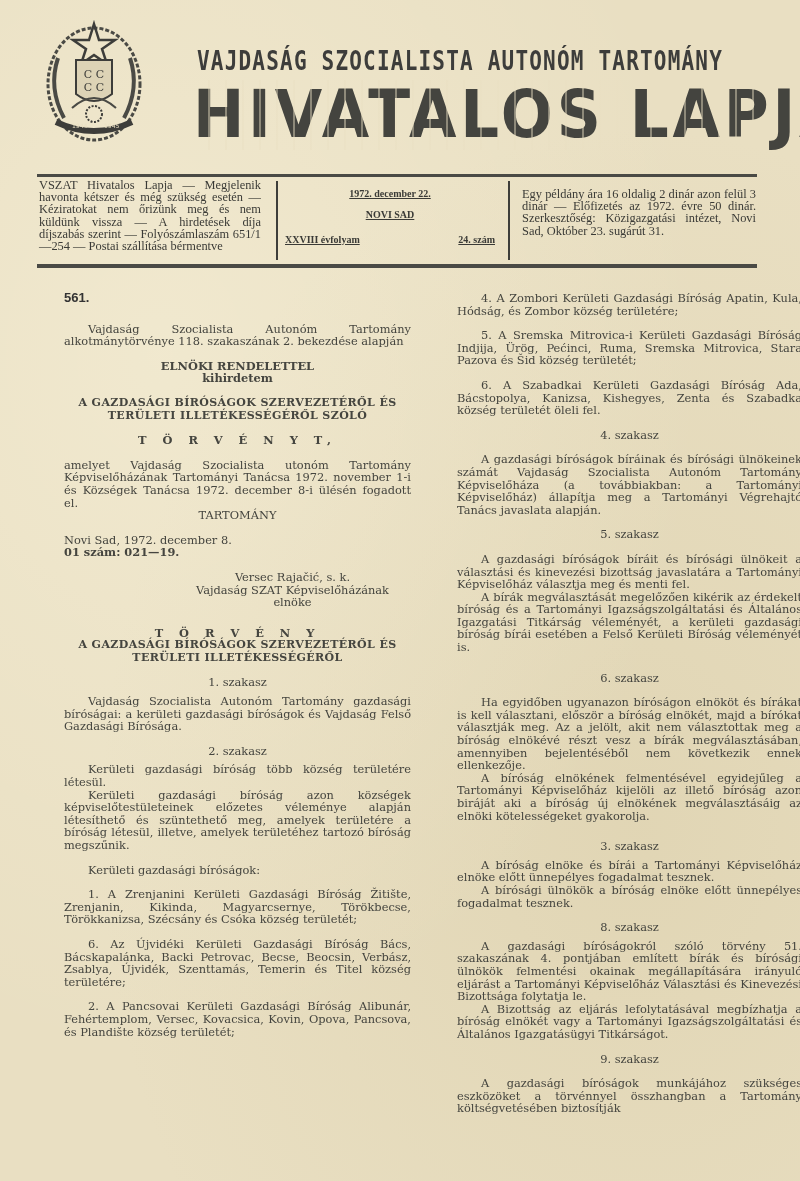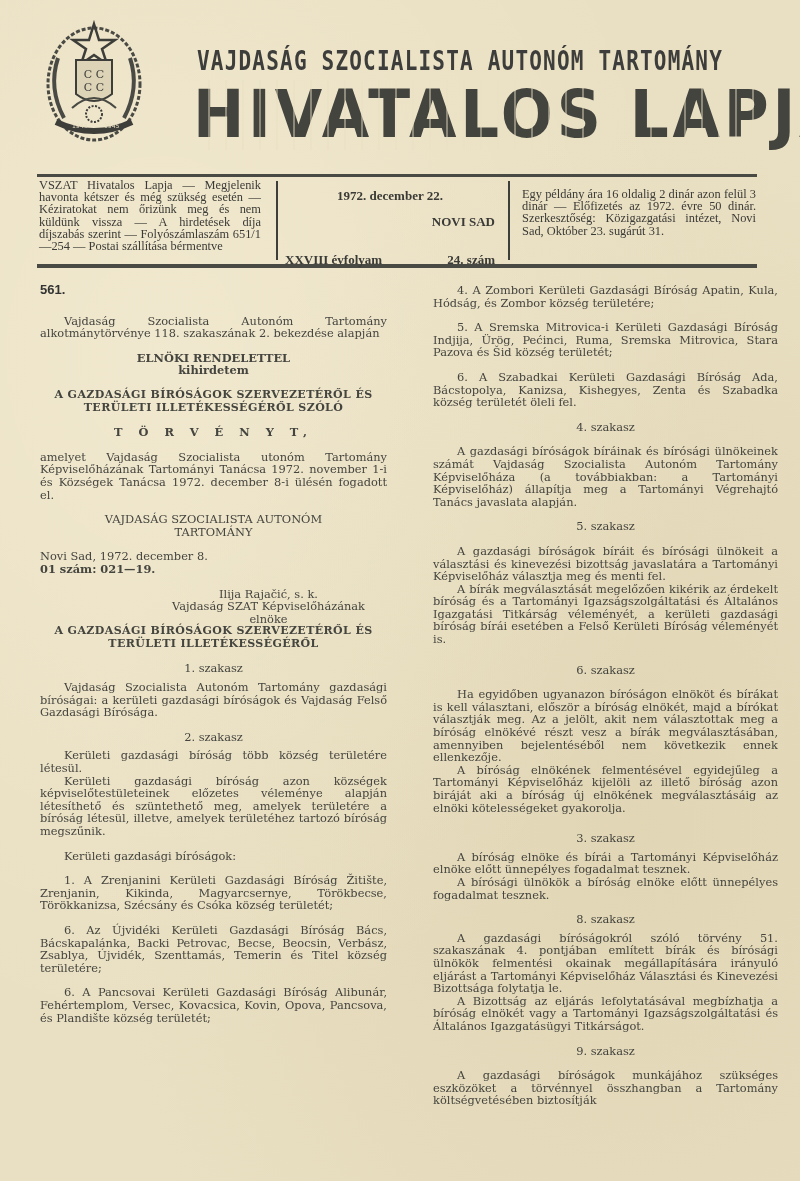--- a/index.html
+++ b/index.html
@@ -40,32 +40,32 @@
 
   
   .rule-top { position: absolute; left: 37px; top: 174px; width: 720px; height: 3px; background: #4a4a45; }
   .rule-bot { position: absolute; left: 37px; top: 264px; width: 720px; height: 4px; background: #4a4a45; }
   .vline { position: absolute; top: 181px; width: 2px; height: 79px; background: #3e3e3a; }
   .info-left {
     position: absolute; left: 39px; top: 179px; width: 222px;
     font-family: "Liberation Serif", serif; font-size: 12.4px; line-height: 12.2px;
     text-align: justify; color: #3a3a36;
   }
-  .info-mid { position: absolute; left: 285px; top: 188px; width: 210px; font-family: "Liberation Serif", serif; font-weight: bold; font-size: 13px; color: #3a3a36; }
+  .info-mid { position: absolute; left: 285px; top: 188px; width: 210px; font-family: "Liberation Serif", serif; font-weight: bold; font-size: 10px; color: #3a3a36; text-decoration: underline; }
   .info-mid .date { text-align: center; }
-  .info-mid .city { text-align: right; margin-top: 10px; }
-  .info-mid .vol-row { display: flex; justify-content: space-between; margin-top: 22px; gap: 7px; }
+  .info-mid .city { text-align: center; margin-top: 10px; }
+  .info-mid .vol-row { display: flex; justify-content: space-between; margin-top: 14px; gap: 7px; }
   .info-right {
     position: absolute; left: 522px; top: 188px; width: 234px;
     font-family: "Liberation Serif", serif; font-size: 12.4px; line-height: 12.2px;
     text-align: justify; color: #3a3a36;
   }
 
   
-  .col { position: absolute; top: 284px; font-size: 11.4px; line-height: 12.6px; color: #45453f; }
+  .col { position: absolute; top: 292px; font-size: 11.4px; line-height: 12.6px; color: #45453f; margin-left: 24px; }
   .col-left { left: 40px; width: 347px; }
   .col-right { left: 433px; width: 345px; }
   .col p { margin: 0; text-align: justify; }
   .indent { text-indent: 24px; }
   .center { text-align: center !important; }
   .bold { font-weight: bold; }
   .num { font-family: "Liberation Sans", sans-serif; font-weight: bold; font-size: 13px; margin-bottom: 18px; color: #333; }
   .spaced { letter-spacing: 6px; }
   .caps { font-weight: bold; letter-spacing: 0.4px; font-size: 11px; }
   .gap-s { margin-top: 6px !important; }
@@ -113,37 +113,37 @@
   <div class="info-right">Egy példány ára 16 oldalig 2 dinár azon felül 3 dinár — Előfizetés az 1972. évre 50 dinár. Szerkesztőség: Közigazgatási intézet, Novi Sad, Október 23. sugárút 31.</div>
 
   <div class="col col-left">
     <div class="num">561.</div>
     <p class="indent">Vajdaság Szocialista Autonóm Tartomány alkotmánytörvénye 118. szakaszának 2. bekezdése alapján</p>
     <p class="center bold gap-m">ELNÖKI RENDELETTEL</p>
     <p class="center bold">kihirdetem</p>
     <p class="center caps gap-m">A GAZDASÁGI BÍRÓSÁGOK SZERVEZETÉRŐL ÉS TERÜLETI ILLETÉKESSÉGÉRŐL SZÓLÓ</p>
     <p class="center bold spaced gap-m">T Ö R V É N Y T,</p>
     <p class="gap-m">amelyet Vajdaság Szocialista utonóm Tartomány Képviselőházának Tartományi Tanácsa 1972. november 1-i és Községek Tanácsa 1972. december 8-i ülésén fogadott el.</p>
-    <p class="center gap-m">VAJDASÁG SZOCIALISTA AUTONÓM</p>
     <p class="center">TARTOMÁNY</p>
     <p class="gap-m">Novi Sad, 1972. december 8.</p>
     <p class="bold">01 szám: 021—19.</p>
-    <p class="sig gap-m">Ilija Rajačić, s. k.</p>
+    <p class="sig gap-m">Versec Rajačić, s. k.</p>
     <p class="sig">Vajdaság SZAT Képviselőházának</p>
     <p class="sig">elnöke</p>
+    <p class="center bold spaced gap-l">T Ö R V É N Y</p>
     <p class="center caps">A GAZDASÁGI BÍRÓSÁGOK SZERVEZETÉRŐL ÉS TERÜLETI ILLETÉKESSÉGÉRŐL</p>
     <p class="center gap-m">1. szakasz</p>
     <p class="indent gap-s">Vajdaság Szocialista Autonóm Tartomány gazdasági bíróságai: a kerületi gazdasági bíróságok és Vajdaság Felső Gazdasági Bírósága.</p>
     <p class="center gap-m">2. szakasz</p>
     <p class="indent gap-s">Kerületi gazdasági bíróság több község területére létesül.</p>
     <p class="indent">Kerületi gazdasági bíróság azon községek képviselőtestületeinek előzetes véleménye alapján létesíthető és szüntethető meg, amelyek területére a bíróság létesül, illetve, amelyek területéhez tartozó bíróság megszűnik.</p>
     <p class="indent gap-m">Kerületi gazdasági bíróságok:</p>
     <p class="indent gap-m">1. A Zrenjanini Kerületi Gazdasági Bíróság Žitište, Zrenjanin, Kikinda, Magyarcsernye, Törökbecse, Törökkanizsa, Szécsány és Csóka község területét;</p>
     <p class="indent gap-m">6. Az Újvidéki Kerületi Gazdasági Bíróság Bács, Bácskapalánka, Backi Petrovac, Becse, Beocsin, Verbász, Zsablya, Újvidék, Szenttamás, Temerin és Titel község területére;</p>
-    <p class="indent gap-m">6. A Pancsovai Kerületi Gazdasági Bíróság Alibunár, Fehértemplom, Versec, Kovacsica, Kovin, Opova, Pancsova, és Plandište község területét;</p>
+    <p class="indent gap-m">2. A Pancsovai Kerületi Gazdasági Bíróság Alibunár, Fehértemplom, Versec, Kovacsica, Kovin, Opova, Pancsova, és Plandište község területét;</p>
   </div>
 
   <div class="col col-right">
     <p class="indent">4. A Zombori Kerületi Gazdasági Bíróság Apatin, Kula, Hódság, és Zombor község területére;</p>
     <p class="indent gap-m">5. A Sremska Mitrovica-i Kerületi Gazdasági Bíróság Indjija, Ürög, Pećinci, Ruma, Sremska Mitrovica, Stara Pazova és Šid község területét;</p>
     <p class="indent gap-m">6. A Szabadkai Kerületi Gazdasági Bíróság Ada, Bácstopolya, Kanizsa, Kishegyes, Zenta és Szabadka község területét öleli fel.</p>
     <p class="center gap-m">4. szakasz</p>
     <p class="indent gap-m">A gazdasági bíróságok bíráinak és bírósági ülnökeinek számát Vajdaság Szocialista Autonóm Tartomány Képviselőháza (a továbbiakban: a Tartományi Képviselőház) állapítja meg a Tartományi Végrehajtó Tanács javaslata alapján.</p>
     <p class="center gap-m">5. szakasz</p>
     <p class="indent gap-m">A gazdasági bíróságok bíráit és bírósági ülnökeit a választási és kinevezési bizottság javaslatára a Tartományi Képviselőház választja meg és menti fel.</p>

